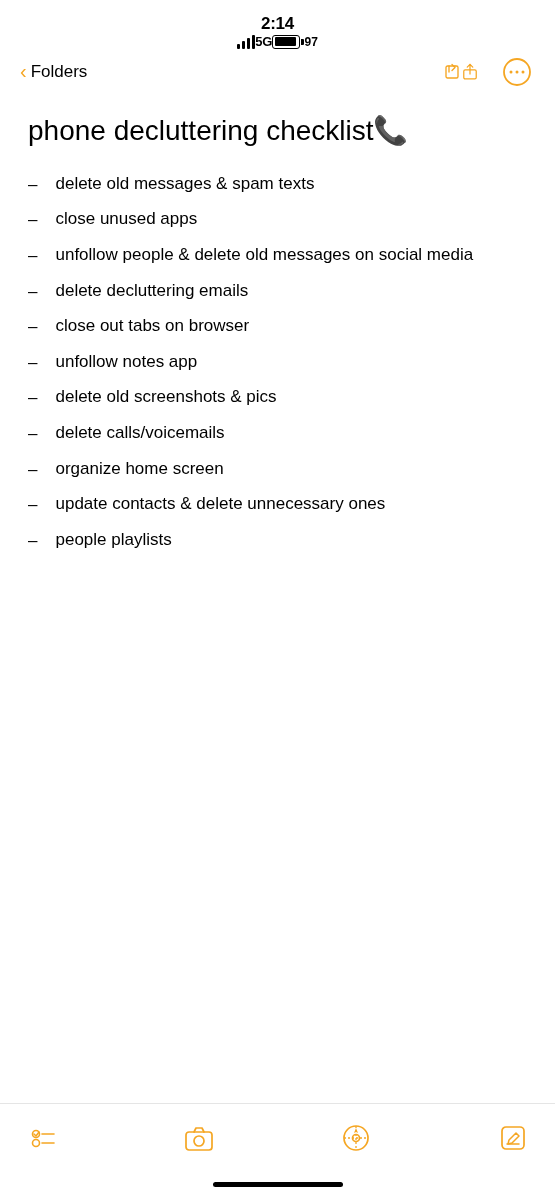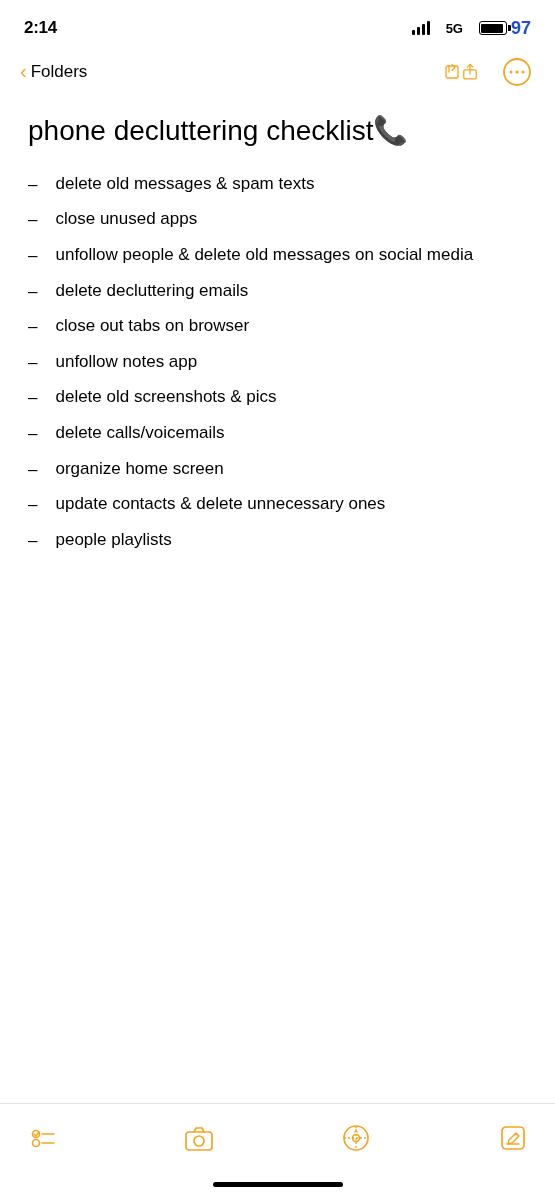--- a/index.html
+++ b/index.html
@@ -14,33 +14,34 @@
       flex-direction: column;
     }
 
     
     .status-bar {
       display: flex;
       justify-content: space-between;
       align-items: center;
       padding: 14px 24px 8px 24px;
       height: 50px;
+      flex-direction: column;
     }
 
     .status-time {
       font-size: 17px;
       font-weight: 600;
       color: #000;
       letter-spacing: -0.3px;
     }
 
     .status-icons {
       display: flex;
       align-items: center;
-      gap: 16px;
+      gap: 0;
     }
 
     .signal-bars {
       display: flex;
       align-items: flex-end;
       gap: 2px;
       height: 14px;
     }
 
     .signal-bar {
@@ -90,23 +91,23 @@
     }
 
     .battery-fill {
       background: #000;
       border-radius: 1px;
       height: 100%;
       width: 93%;
     }
 
     .battery-text {
-      font-size: 18px;
+      font-size: 12px;
       font-weight: 600;
-      color: #1d4ed8;
+      color: #000000;
       margin-left: 2px;
     }
 
     
     .nav-bar {
       display: flex;
       justify-content: space-between;
       align-items: center;
       padding: 4px 20px 8px 20px;
     }

